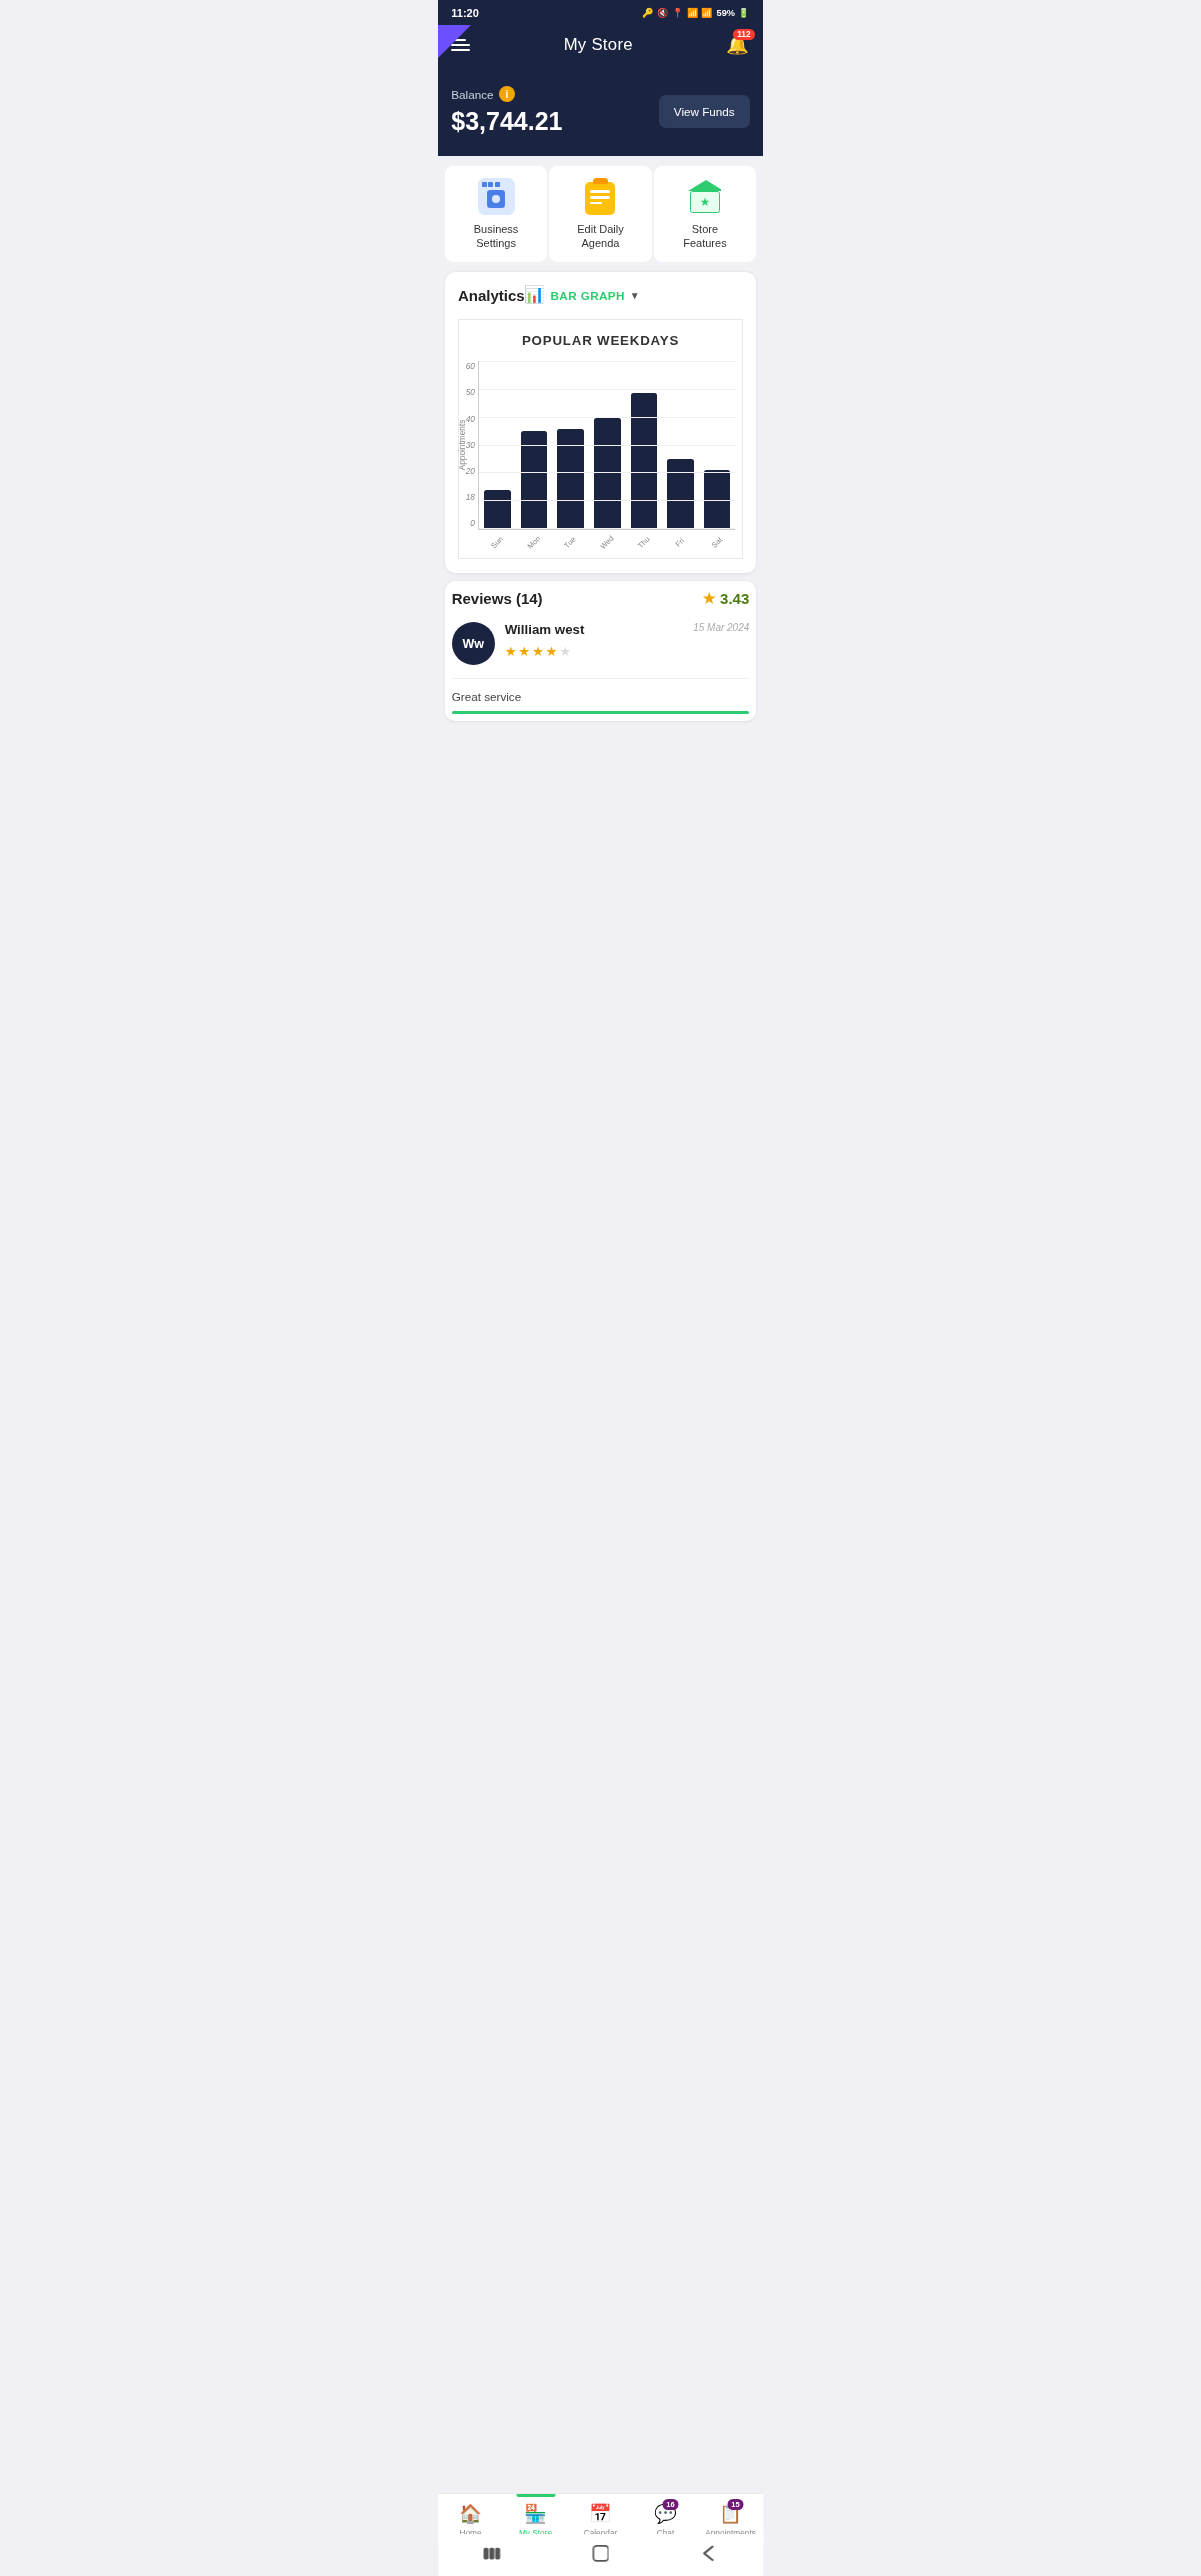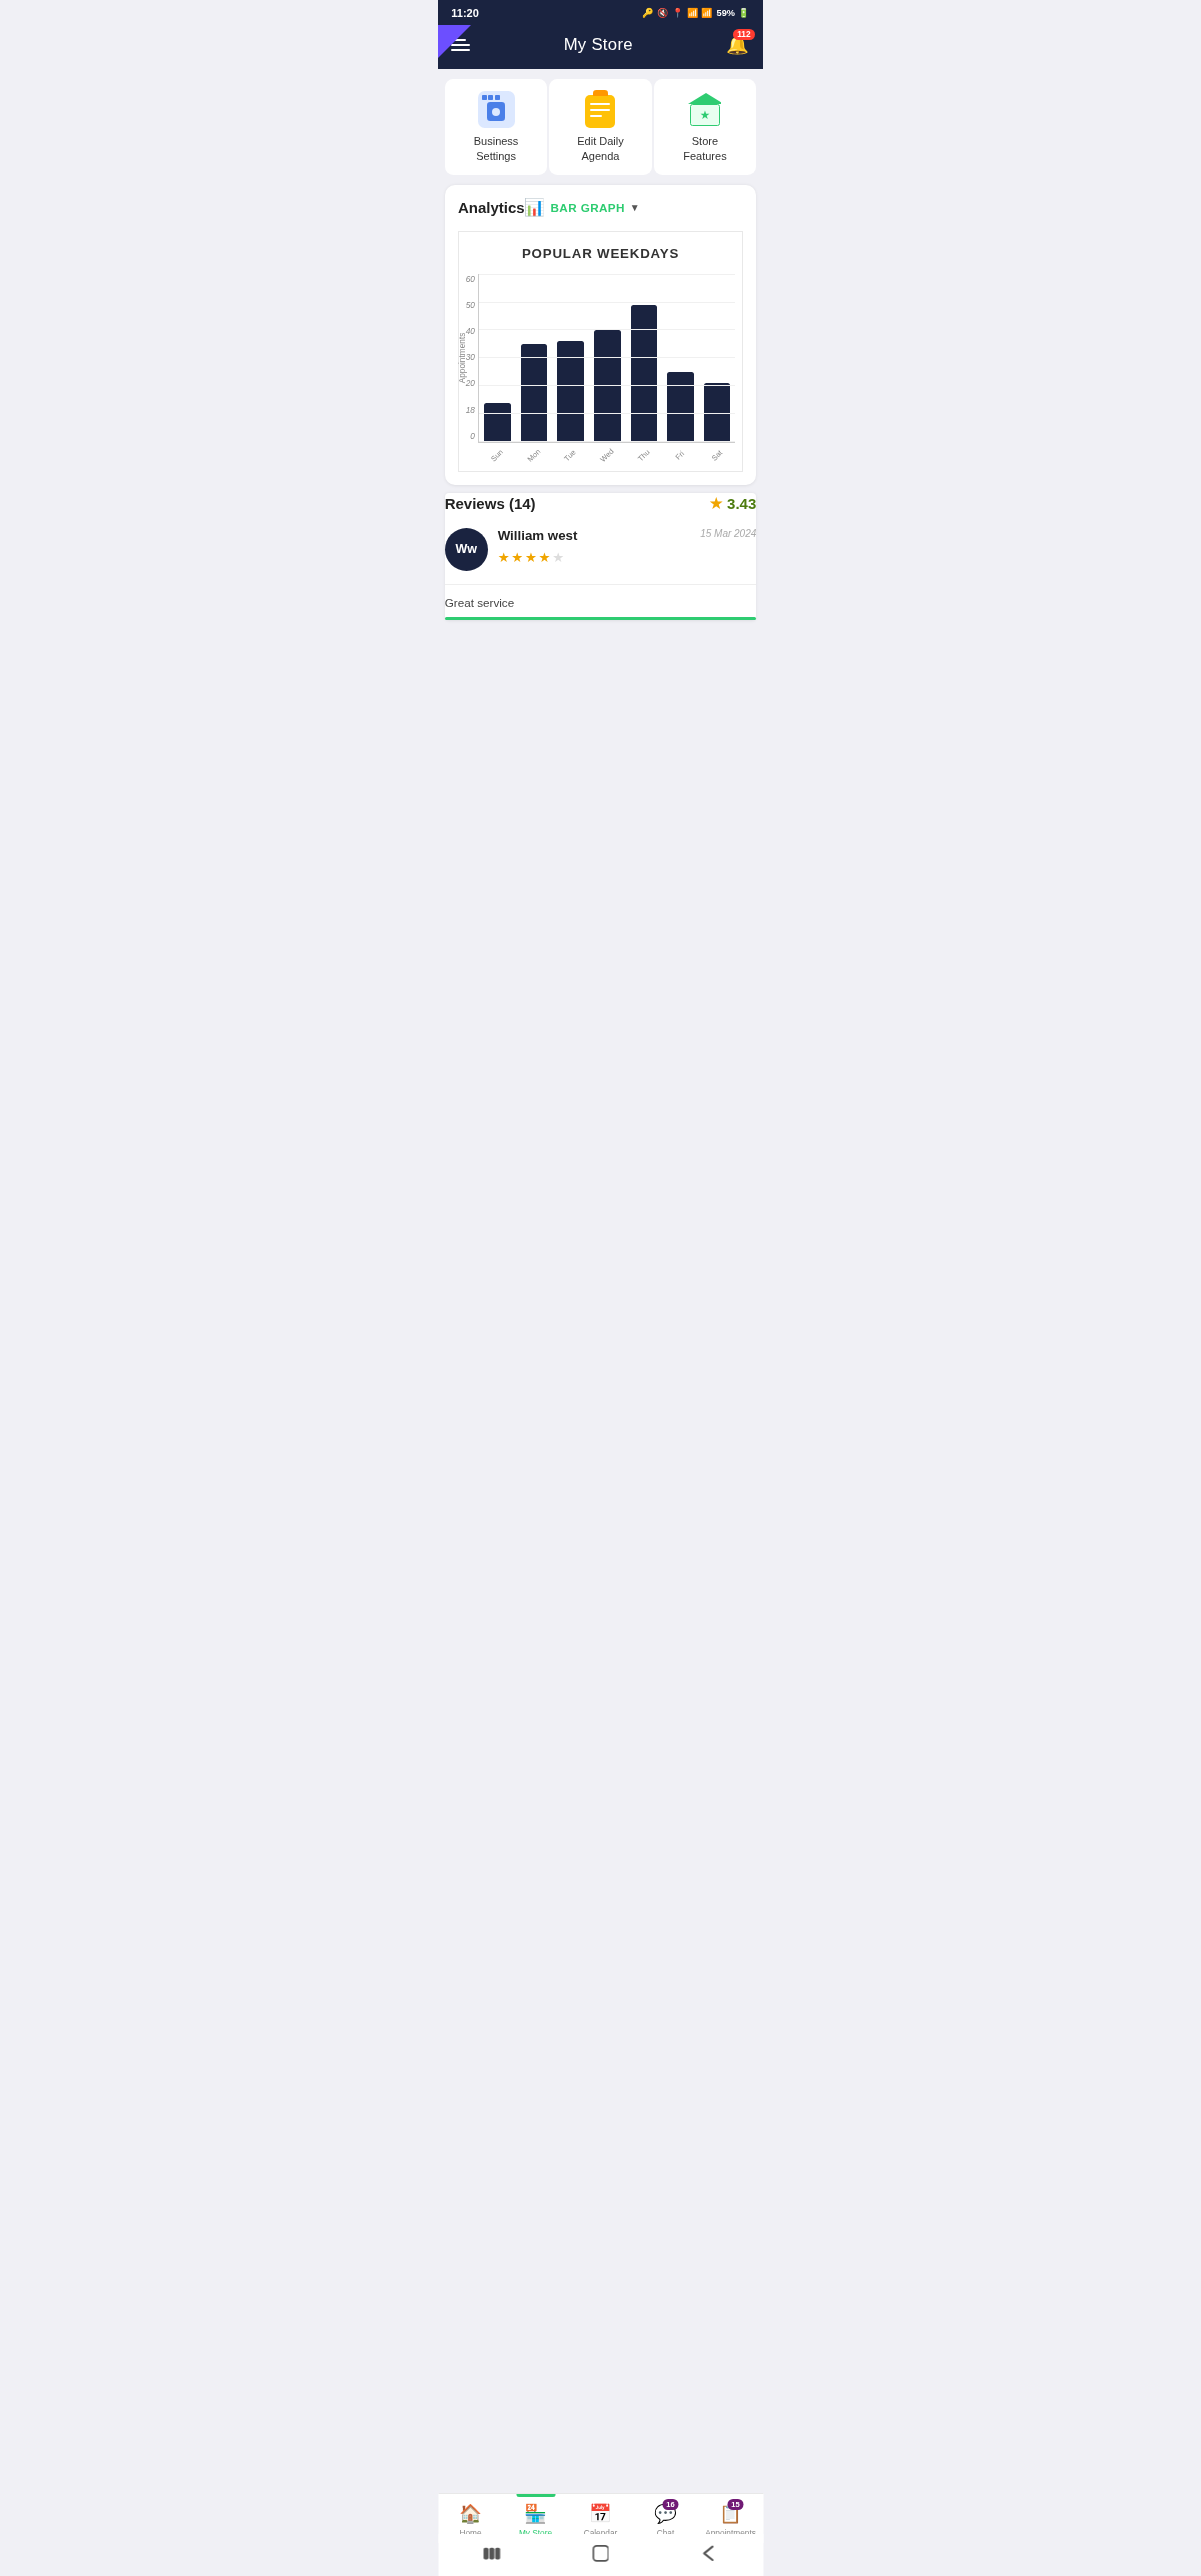--- a/index.html
+++ b/index.html
@@ -254,22 +254,22 @@
       width: 100%;
       background: #1a2340;
       border-radius: 2.5px 2.5px 0 0;
       max-width: 28px;
     }
 
     
     .reviews-section {
       background: white;
       margin: 0 6.7px 8.3px;
-      border-radius: 4px;
-      padding: 0;
+      border-radius: 10px;
+      padding: 7px;
       box-shadow: 0 0.8px 3.3px rgba(0,0,0,0.08);
     }
     .reviews-header {
       display: flex;
       justify-content: space-between;
       align-items: center;
       margin-bottom: 13.3px;
     }
     .reviews-title {
       font-size: 15px;
@@ -448,20 +448,30 @@
       <span></span>
       <span></span>
     </div>
     <span class="header-title">My Store</span>
     <button class="notification-btn">
       🔔
       <span class="notification-badge">112</span>
     </button>
   </div>
 
+  <div class="balance-card">
+    <div>
+      <div class="balance-label">
+        <span>Balance</span>
+        <span class="info-icon">i</span>
+      </div>
+      <div class="balance-amount">$3,744.21</div>
+    </div>
+    <button class="view-funds-btn">View Funds</button>
+  </div>
 
   <div class="quick-actions">
 
     <div class="action-card">
       <div class="action-icon">
         <div style="width:37px;height:37px;background:#dce8ff;border-radius:6.7px;position:relative;display:flex;align-items:center;justify-content:center;flex-direction:column;padding:3.3px;">
           <div style="display:flex;gap:1.7px;position:absolute;top:4.2px;left:4.2px;right:4.2px;">
             <div style="width:5px;height:5px;background:#4a7fe8;border-radius:0.8px;"></div>
             <div style="width:5px;height:5px;background:#4a7fe8;border-radius:0.8px;"></div>
             <div style="width:5px;height:5px;background:#4a7fe8;border-radius:0.8px;"></div>

